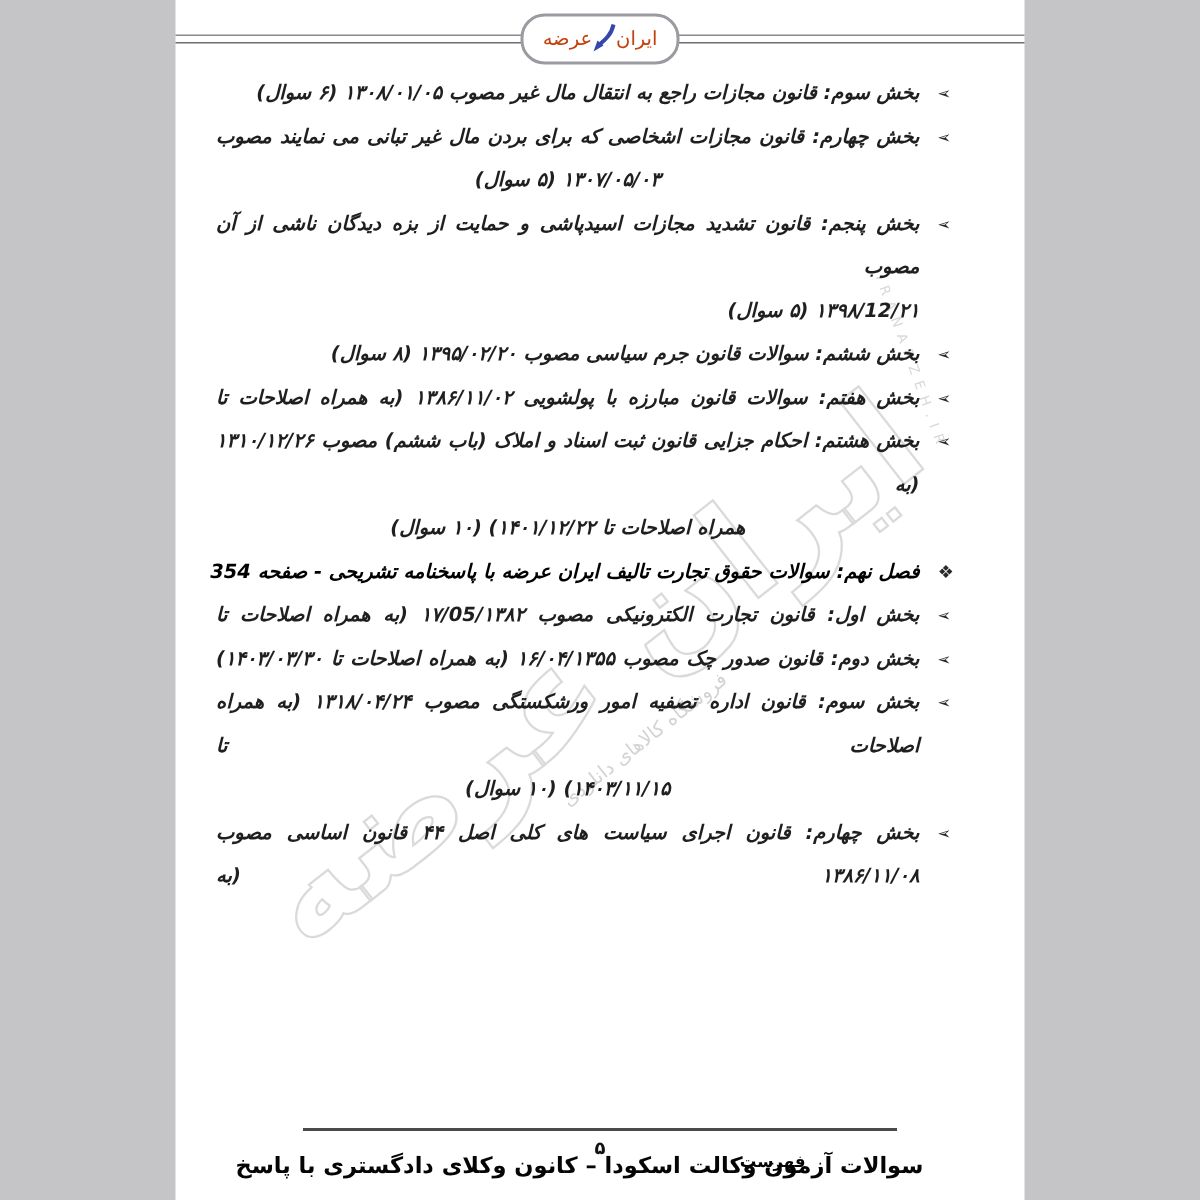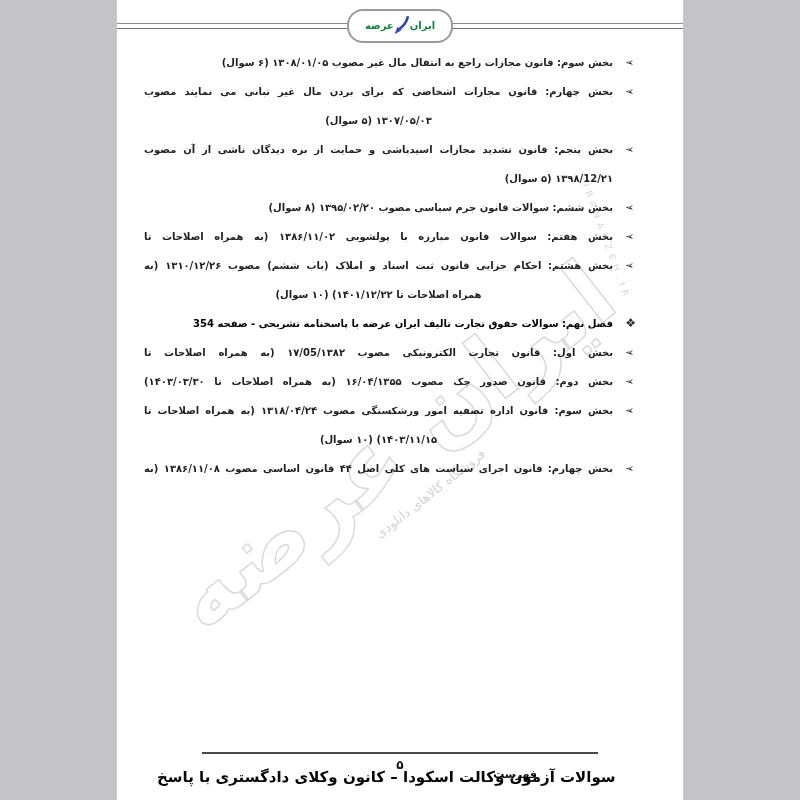--- a/index.html
+++ b/index.html
@@ -7,35 +7,35 @@
   #stage{position:relative;width:800px;height:800px;background:#c5c5c7;}
   
   #paper{position:absolute;left:117px;top:0;width:566px;height:800px;background:#ffffff;}
   
   .header-rule{position:absolute;left:0;right:0;height:0;}
   .rule-a{top:23px;border-top:1.5px solid #8b8b8b;}
   .rule-b{top:28px;border-top:1.5px solid #6f6f6f;}
   #logo-pill{position:absolute;top:9px;left:50%;transform:translateX(-50%);
     width:102px;height:30px;background:#fff;border:2px solid #9a9aa0;border-radius:16px;
     display:flex;align-items:center;justify-content:center;gap:1px;z-index:3;direction:rtl;}
-  #logo-pill .logo-word{font-size:10px;font-weight:bold;color:#15803d;line-height:1;}
+  #logo-pill .logo-word{font-size:13px;font-weight:normal;color:#c2410c;line-height:1;}
   #logo-pill svg{margin:0 -1px 2px -1px;}
   
   #watermark{position:absolute;left:50%;top:455px;transform:translate(-50%,-50%) rotate(-38deg);
     z-index:1;text-align:center;pointer-events:none;}
   #wm-big{font-size:92px;font-weight:bold;white-space:nowrap;color:transparent;
     -webkit-text-stroke:1.5px #dadada;letter-spacing:-2px;line-height:1;}
   #wm-caption{margin-top:6px;font-size:13px;letter-spacing:3px;color:#d3d3d3;white-space:nowrap;}
   #wm-latin{position:absolute;right:-34px;top:-46px;writing-mode:vertical-rl;
     transform:rotate(18deg);font-size:9px;letter-spacing:5px;color:#d8d8d8;white-space:nowrap;}
   
   #content{position:absolute;top:48px;right:70px;left:27px;z-index:2;direction:rtl;}
   .toc-item{position:relative;color:#1f1f1f;}
   .toc-item.chapter{color:#000;}
-  .line{font-size:10px;font-weight:bold;line-height:29px;white-space:nowrap;}
+  .line{font-size:13px;font-weight:bold;line-height:29px;white-space:nowrap;font-style:italic;}
   .al-right{text-align:right;}
   .al-left{text-align:left;}
   .al-center{text-align:center;}
   .al-justify{text-align:justify;text-align-last:justify;white-space:normal;}
   .bullet{position:absolute;top:0;line-height:29px;color:#2a2a2a;}
   .bullet-arrow{right:-21px;font-size:11px;transform:scaleX(-1);}
   .bullet-diamond{right:-23px;font-size:12px;}
   
   #footer-rule{position:absolute;top:752px;left:50%;transform:translateX(-50%);
     width:396px;border-top:2px solid #4a4a4a;z-index:2;}

